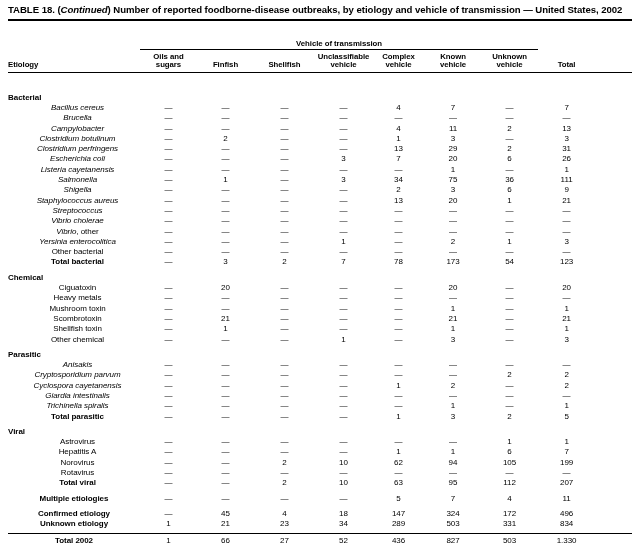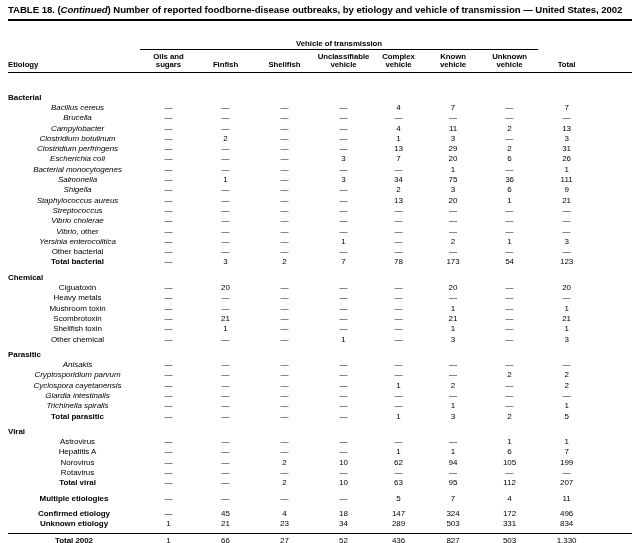--- a/index.html
+++ b/index.html
@@ -175,21 +175,21 @@
           <td class="num">—</td>
           <td class="num">—</td>
           <td class="num">3</td>
           <td class="num">7</td>
           <td class="num">20</td>
           <td class="num">6</td>
           <td class="num">26</td>
           <td></td>
         </tr>
         <tr>
-          <td class="et"><span class="lbl-i">Bacterial monocytogenes</span></td>
+          <td class="et"><span class="lbl-i">Listeria cayetanensis</span></td>
           <td class="num">—</td>
           <td class="num">—</td>
           <td class="num">—</td>
           <td class="num">—</td>
           <td class="num">—</td>
           <td class="num">1</td>
           <td class="num">—</td>
           <td class="num">1</td>
           <td></td>
         </tr>

